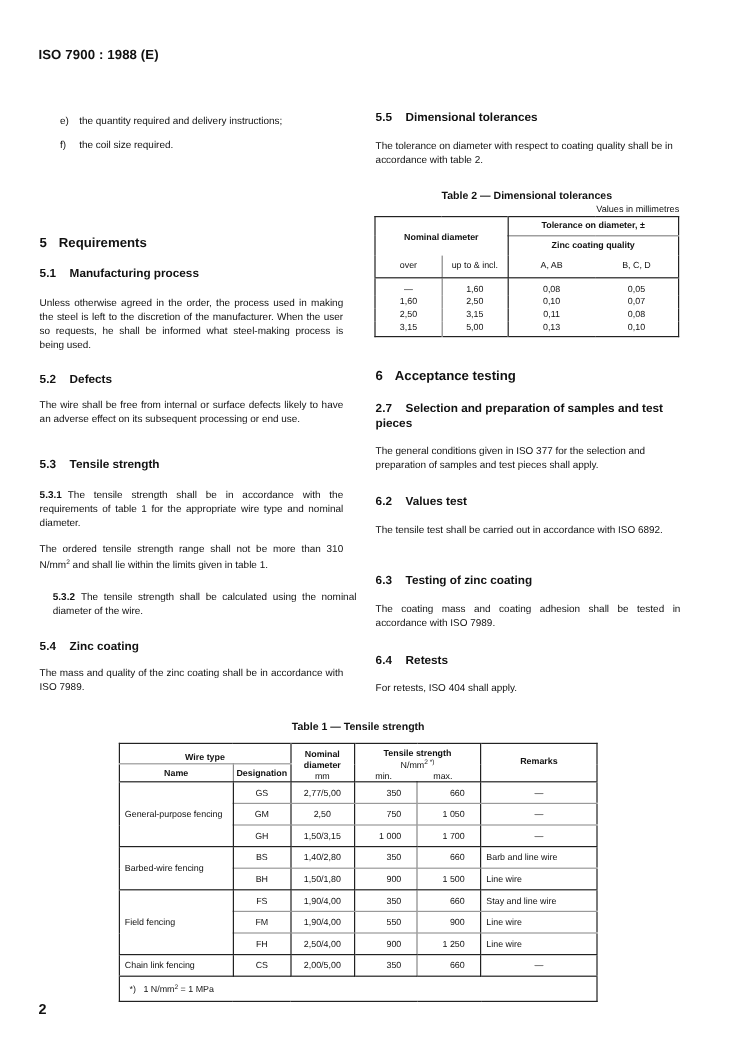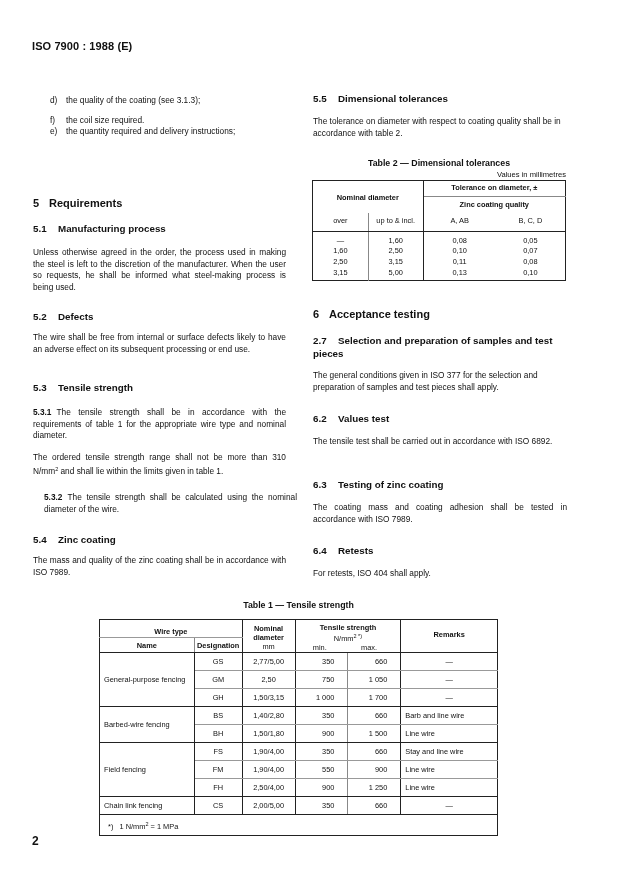--- a/index.html
+++ b/index.html
@@ -45,23 +45,22 @@
   .t1 .foot td { height: 20px; text-align: left; padding-left: 8px; border-bottom: none; }
   sup { font-size: 5.5px; vertical-align: 3px; }
   .page-num { left: 32px; top: 834px; font-size: 12px; font-weight: bold; }
 </style>
 </head>
 <body>
 
 <div class="abs doc-id">ISO 7900 : 1988 (E)</div>
 
 <div class="abs" style="left:50px; top:95px; width:240px;">
-  <div class="list-item" style="margin-bottom:9px;"><span class="lbl">d)</span><span>the quality of the coating (see 3.1.3);</span></div>
+  <div class="list-item" style="margin-bottom:9px;"><span class="lbl">e)</span><span>the quantity required and delivery instructions;</span></div>
   <div class="list-item"><span class="lbl">f)</span><span>the coil size required.</span></div>
-  <div class="list-item" style="margin-bottom:9px;"><span class="lbl">e)</span><span>the quantity required and delivery instructions;</span></div>
 </div>
 
 <div class="abs h1" style="left:33px; top:197px;"><span class="num">5</span><span>Requirements</span></div>
 
 <div class="abs h2" style="left:33px; top:222px;"><span class="num">5.1</span><span>Manufacturing process</span></div>
 <div class="abs body" style="left:33px; top:247px; width:253px;">Unless otherwise agreed in the order, the process used in making the steel is left to the discretion of the manufacturer. When the user so requests, he shall be informed what steel-making process is being used.</div>
 
 <div class="abs h2" style="left:33px; top:310px;"><span class="num">5.2</span><span>Defects</span></div>
 <div class="abs body" style="left:33px; top:332px; width:253px;">The wire shall be free from internal or surface defects likely to have an adverse effect on its subsequent processing or end use.</div>
 

